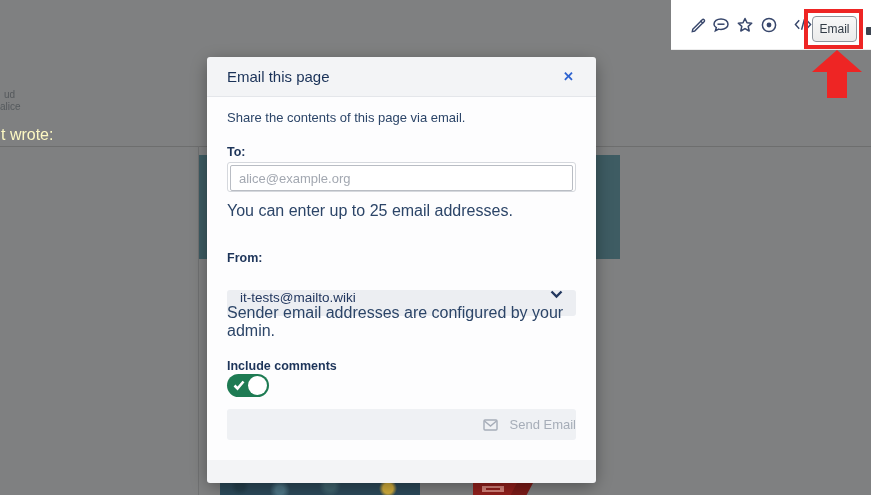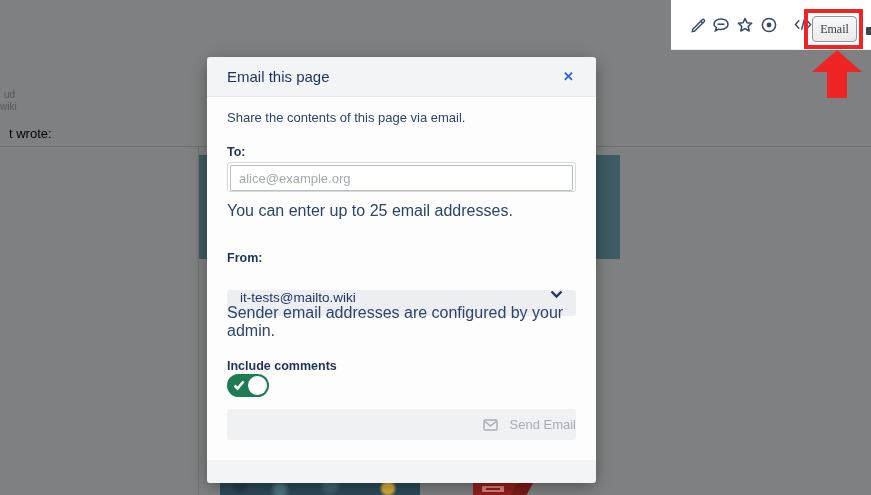--- a/index.html
+++ b/index.html
@@ -6,21 +6,21 @@
   html,body { width:871px; height:495px; overflow:hidden; }
   body {
     position:relative;
     background:#7f8081;
     font-family:"Liberation Sans", sans-serif;
     -webkit-font-smoothing:antialiased;
   }
 
   
   .bg-text { position:absolute; color:#55595d; font-size:10px; }
-  .bg-wrote { position:absolute; color:#000000; font-size:13px;margin-left:8px; }
+  .bg-wrote { position:absolute; color:#fef9c3; font-size:16px; }
   .bg-divider { position:absolute; left:0; top:146px; width:871px; height:1px; background:#6d6e6e; }
   .bg-vline { position:absolute; left:198px; top:146px; width:1px; height:349px; background:#707172; }
   .bg-teal { position:absolute; left:199px; top:155px; width:421px; height:104px; background:#3e5c63; }
   .bg-painting {
     position:absolute; left:220px; top:483px; width:200px; height:12px;
     background:
       radial-gradient(circle at 84% 45%, #d2ae3c 0 5px, rgba(210,174,60,0) 9px),
       radial-gradient(circle at 30% 60%, #4d7686 0 4px, rgba(77,118,134,0) 10px),
       radial-gradient(circle at 55% 20%, #40656f 0 5px, rgba(64,101,111,0) 11px),
       radial-gradient(circle at 10% 30%, #24404d 0 4px, rgba(36,64,77,0) 9px),
@@ -41,21 +41,21 @@
   .tb-icon {
     width:18px; height:18px; margin-right:6px;
     background:none; border:none; cursor:pointer; padding:0;
     display:inline-flex; align-items:center; justify-content:center;
   }
   .tb-icon svg { stroke:#37466b; fill:none; stroke-width:1.5; }
   .email-btn {
     position:absolute; left:141px; top:16px; width:45px; height:26px;
     background:linear-gradient(#f8f8f8,#ebebeb);
     border:1px solid #8f969e; border-radius:4px;
-    font-family:Liberation Serif, serif;
+    font-family:Liberation Sans, sans-serif;
     font-size:12px; color:#333c47; cursor:pointer;
   }
   .hl-rect {
     position:absolute; left:804px; top:9px; width:59px; height:40px;
     border:4px solid #ee2524; z-index:4; pointer-events:none;
   }
   .arrow-head {
     position:absolute; left:812px; top:50px; width:0; height:0; z-index:4;
     border-left:25px solid transparent; border-right:25px solid transparent;
     border-bottom:22px solid #ee2524;
@@ -133,21 +133,21 @@
 
   .modal-footer {
     position:absolute; left:0; right:0; bottom:0; height:23px;
     background:#f3f4f6; border-radius:0 0 3px 3px;
   }
 </style>
 </head>
 <body>
 
 <div class="bg-text" style="left:4px; top:89px;">ud</div>
-<div class="bg-text" style="left:0; top:101px;">wiki</div>
+<div class="bg-text" style="left:0; top:101px;">alice</div>
 <div class="bg-wrote" style="left:1px; top:126px;">t wrote:</div>
 <div class="bg-divider"></div>
 <div class="bg-vline"></div>
 <div class="bg-teal"></div>
 <div class="bg-painting"></div>
 <div class="bg-pdf">
   <div class="pdf-body"></div>
   <div class="pdf-mark"></div>
   <div class="pdf-mark2"></div>
   <div class="pdf-fold"></div>

